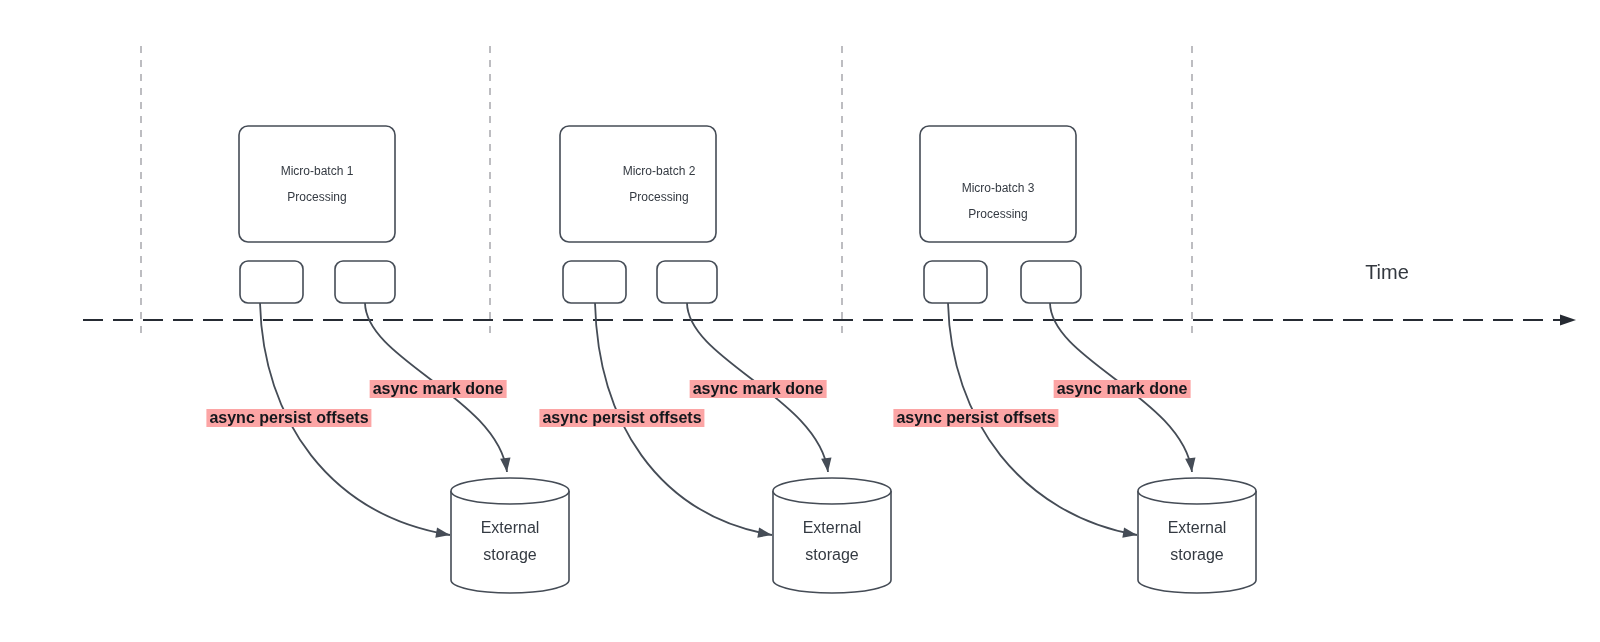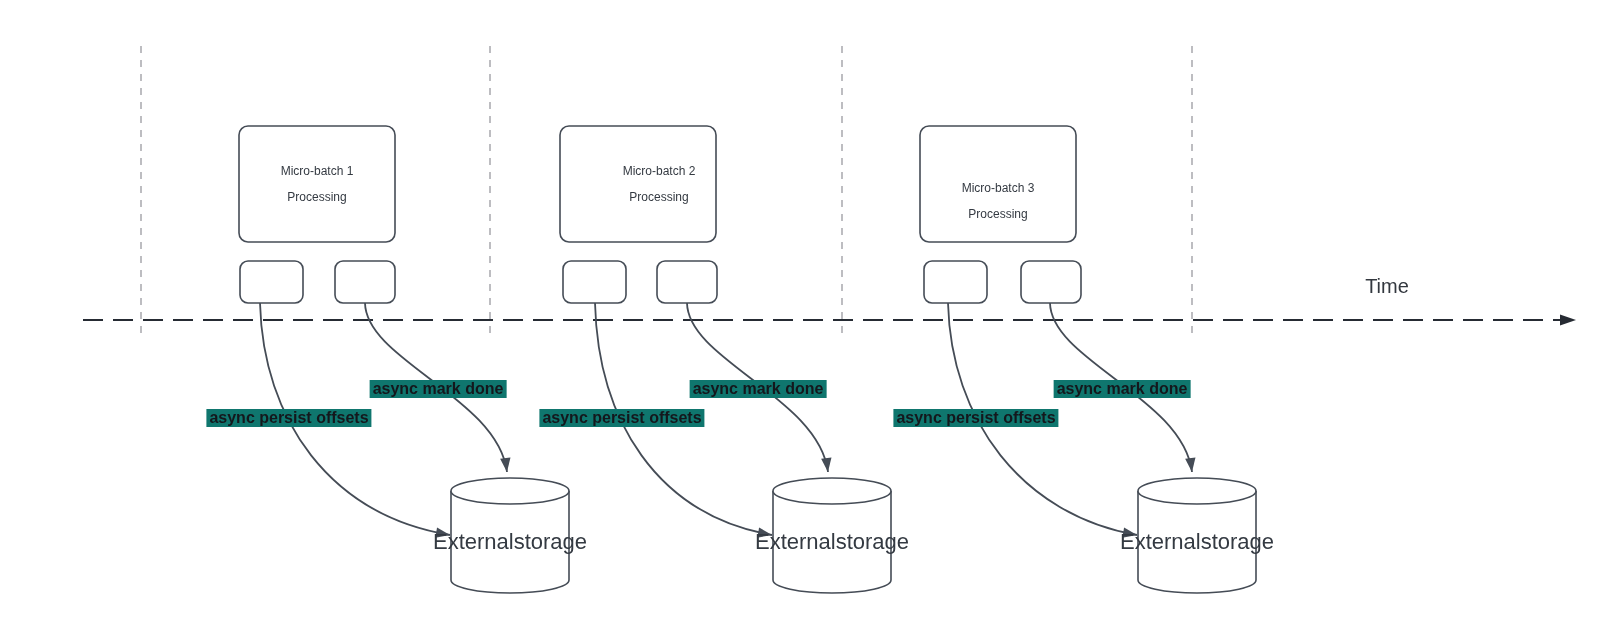--- a/index.html
+++ b/index.html
@@ -33,39 +33,39 @@
     flex-direction: column;
     align-items: center;
     justify-content: center;
     text-align: center;
     font-size: 12px;
     line-height: 26px;
     color: #343a42;
   }
   .storage-title {
     display: flex;
+    flex-direction: column;
     align-items: center;
     justify-content: center;
     text-align: center;
-    font-size: 22px;
+    font-size: 16px;
     line-height: 27px;
     color: #343a42;
   }
   .async-label {
     font-size: 16px;
     font-weight: 700;
     color: #14171c;
-    background: #0f766e;
+    background: #fca5a5;
     padding: 0 3px;
     text-align: center;
   }
   .time-label {
     font-size: 20px;
     color: #33383f;
-    margin-top: 14px;
   }
 </style>
 </head>
 <body>
 
 <div class="canvas">
 
   <svg class="diagram-svg" width="1600" height="642" viewBox="0 0 1600 642">
     <defs>
       <marker id="arrowShape" markerUnits="userSpaceOnUse" markerWidth="20" markerHeight="16" refX="16" refY="8" orient="auto">

